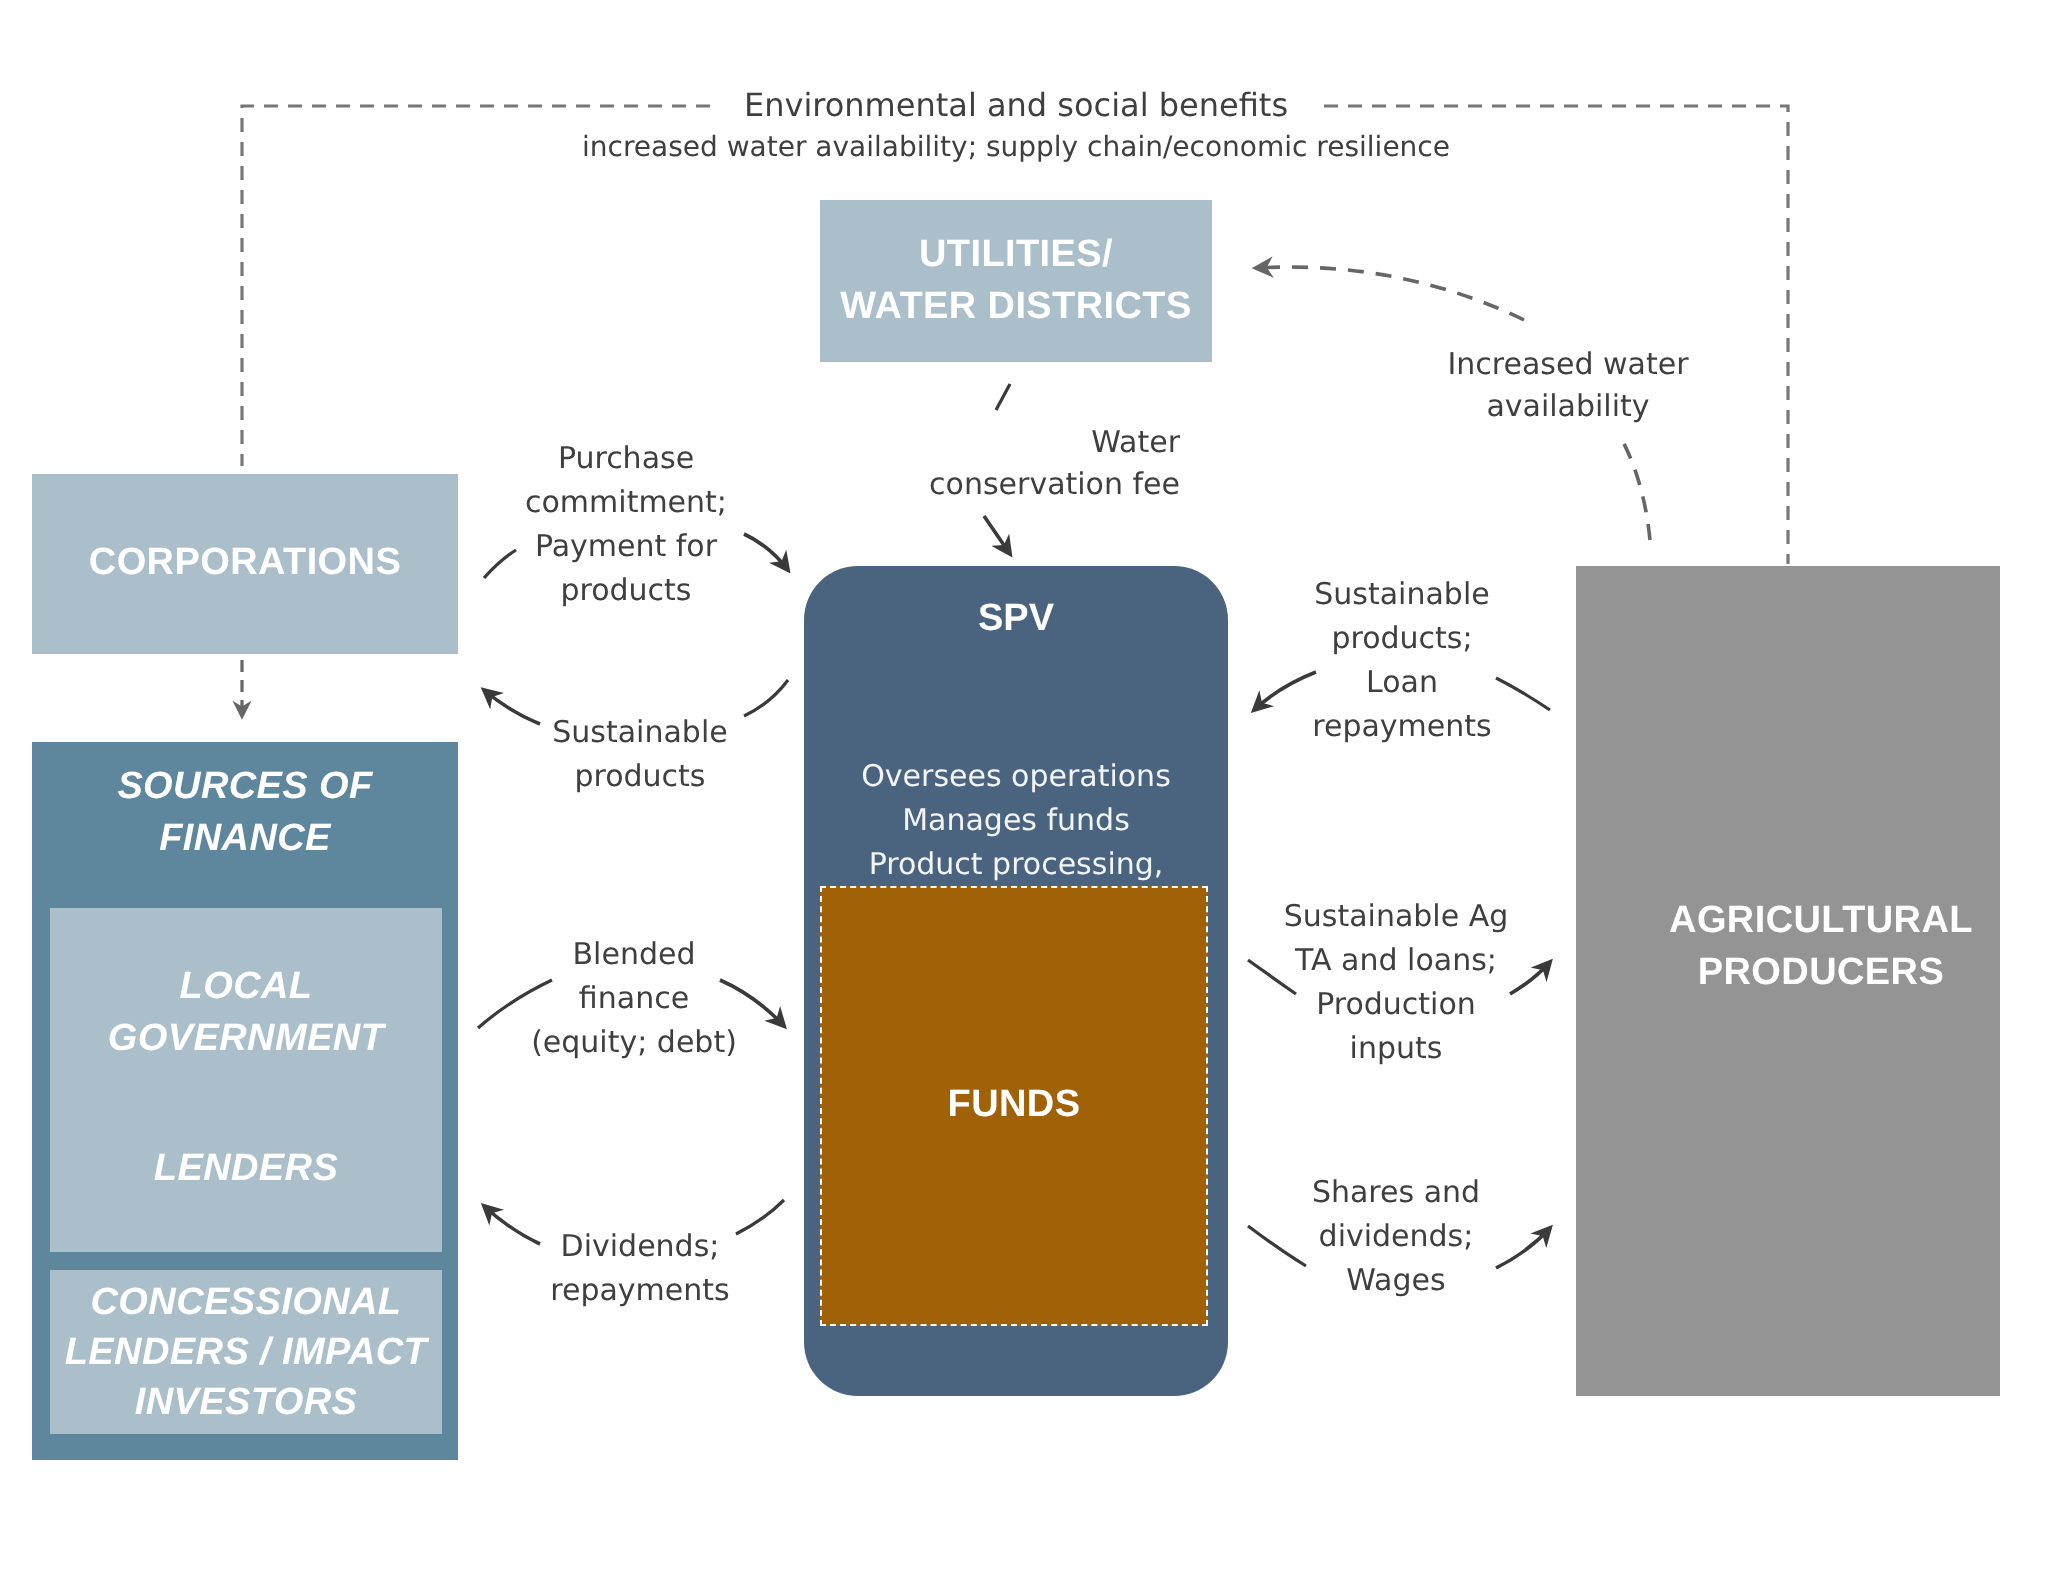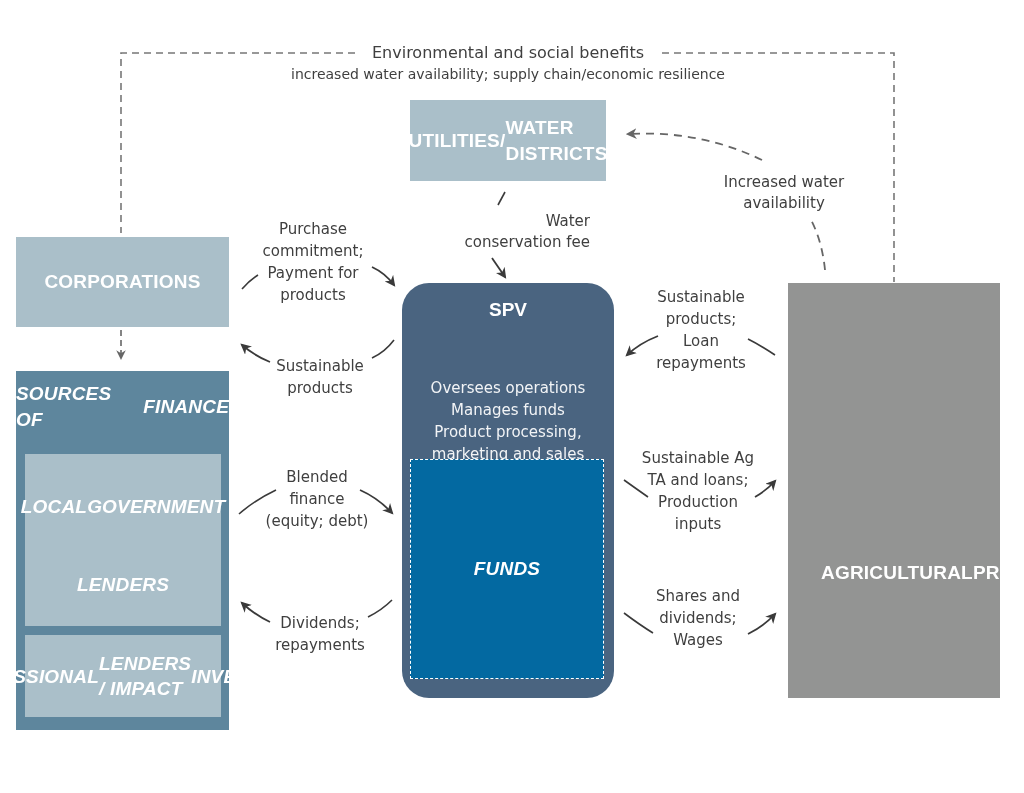--- a/index.html
+++ b/index.html
@@ -1,20 +1,20 @@
 <!DOCTYPE html>
 <html><head>
 <meta charset="utf-8">
 <style>
   html, body { margin: 0; padding: 0; background: #ffffff; }
   body { width: 1024px; height: 793px; position: relative; overflow: hidden;
          font-family: "DejaVu Sans", sans-serif; color: #3e3e3e; }
   .abs { position: absolute; }
-  .box { position: absolute; display: flex; flex-direction: row; align-items: center; justify-content: center;
-         text-align: left; color: #ffffff; font-weight: bold; font-family: "Liberation Sans", sans-serif; }
+  .box { position: absolute; display: flex; flex-direction: column; align-items: center; justify-content: center;
+         text-align: right; color: #ffffff; font-weight: bold; font-family: "Liberation Sans", sans-serif; }
   .lbl { position: absolute; text-align: center; font-size: 15px; line-height: 21px; color: #3f3f3f;
          font-family: "DejaVu Sans", sans-serif; white-space: nowrap; }
   .title-lg { font-size: 19px; line-height: 26px; letter-spacing: 0.2px; }
   .line { display: block; }
   svg.overlay { position: absolute; left: 0; top: 0; width: 1024px; height: 793px; pointer-events: none; }
 </style>
 </head>
 <body>
 
 <div class="box title-lg" style="left:410px; top:100px; width:196px; height:81px; background:#aabfc9;">
@@ -48,21 +48,21 @@
 <div class="abs" style="left:402px; top:283px; width:212px; height:415px; background:#4a6480;border-radius:27px;">
   <div class="box" style="left:0; top:14px; width:212px; height:26px; font-size:19px;">
     <span>SPV</span>
   </div>
   <div class="abs" style="left:0; top:46px; width:212px; text-align:center; color:#f2f4f6; font-size:15px; line-height:22px;margin-top:48px;">
     <span class="line">Oversees operations</span>
     <span class="line">Manages funds</span>
     <span class="line">Product processing,</span>
     <span class="line">marketing and sales</span>
   </div>
-  <div class="box title-lg" style="left:8px; top:176px; width:194px; height:220px; background:#0369a1; border:1.5px dashed #ffffff; box-sizing:border-box;font-style:italic;">
+  <div class="box title-lg" style="left:8px; top:160px; width:194px; height:220px; background:#a16207; border:1.5px dashed #ffffff; box-sizing:border-box;">
     <span>FUNDS</span>
   </div>
 </div>
 
 <div class="box title-lg" style="left:788px; top:283px; width:212px; height:415px; background:#939493; justify-content:flex-start; padding-top:165px; box-sizing:border-box;padding-left:33px;">
   <span class="line">AGRICULTURAL</span>
   <span class="line">PRODUCERS</span>
 </div>
 
 <div class="lbl" style="left:360px; top:42px; width:296px; font-size:16px; background:#ffffff;">

